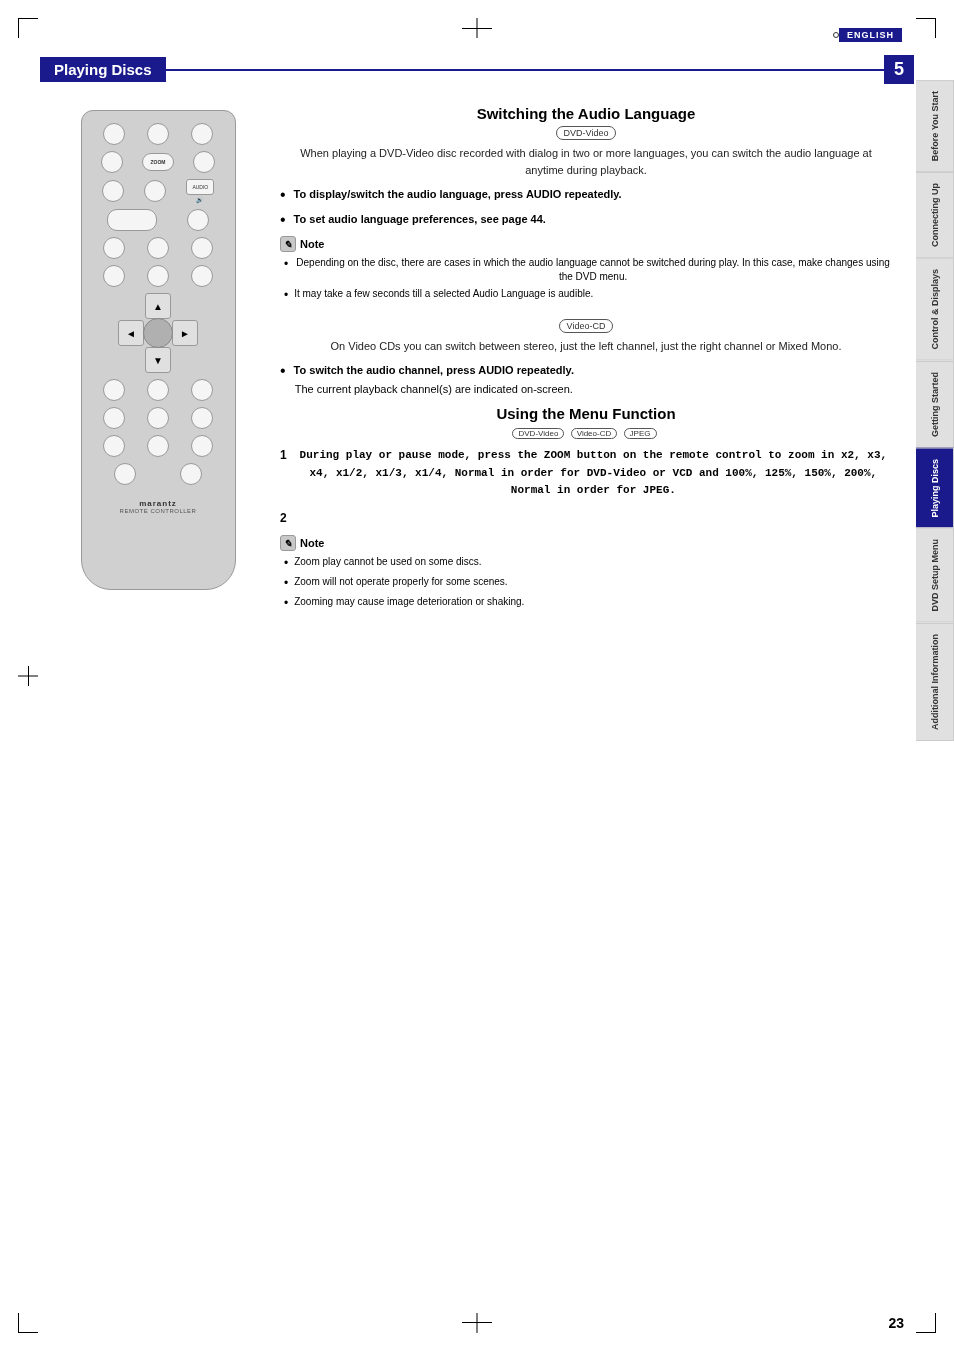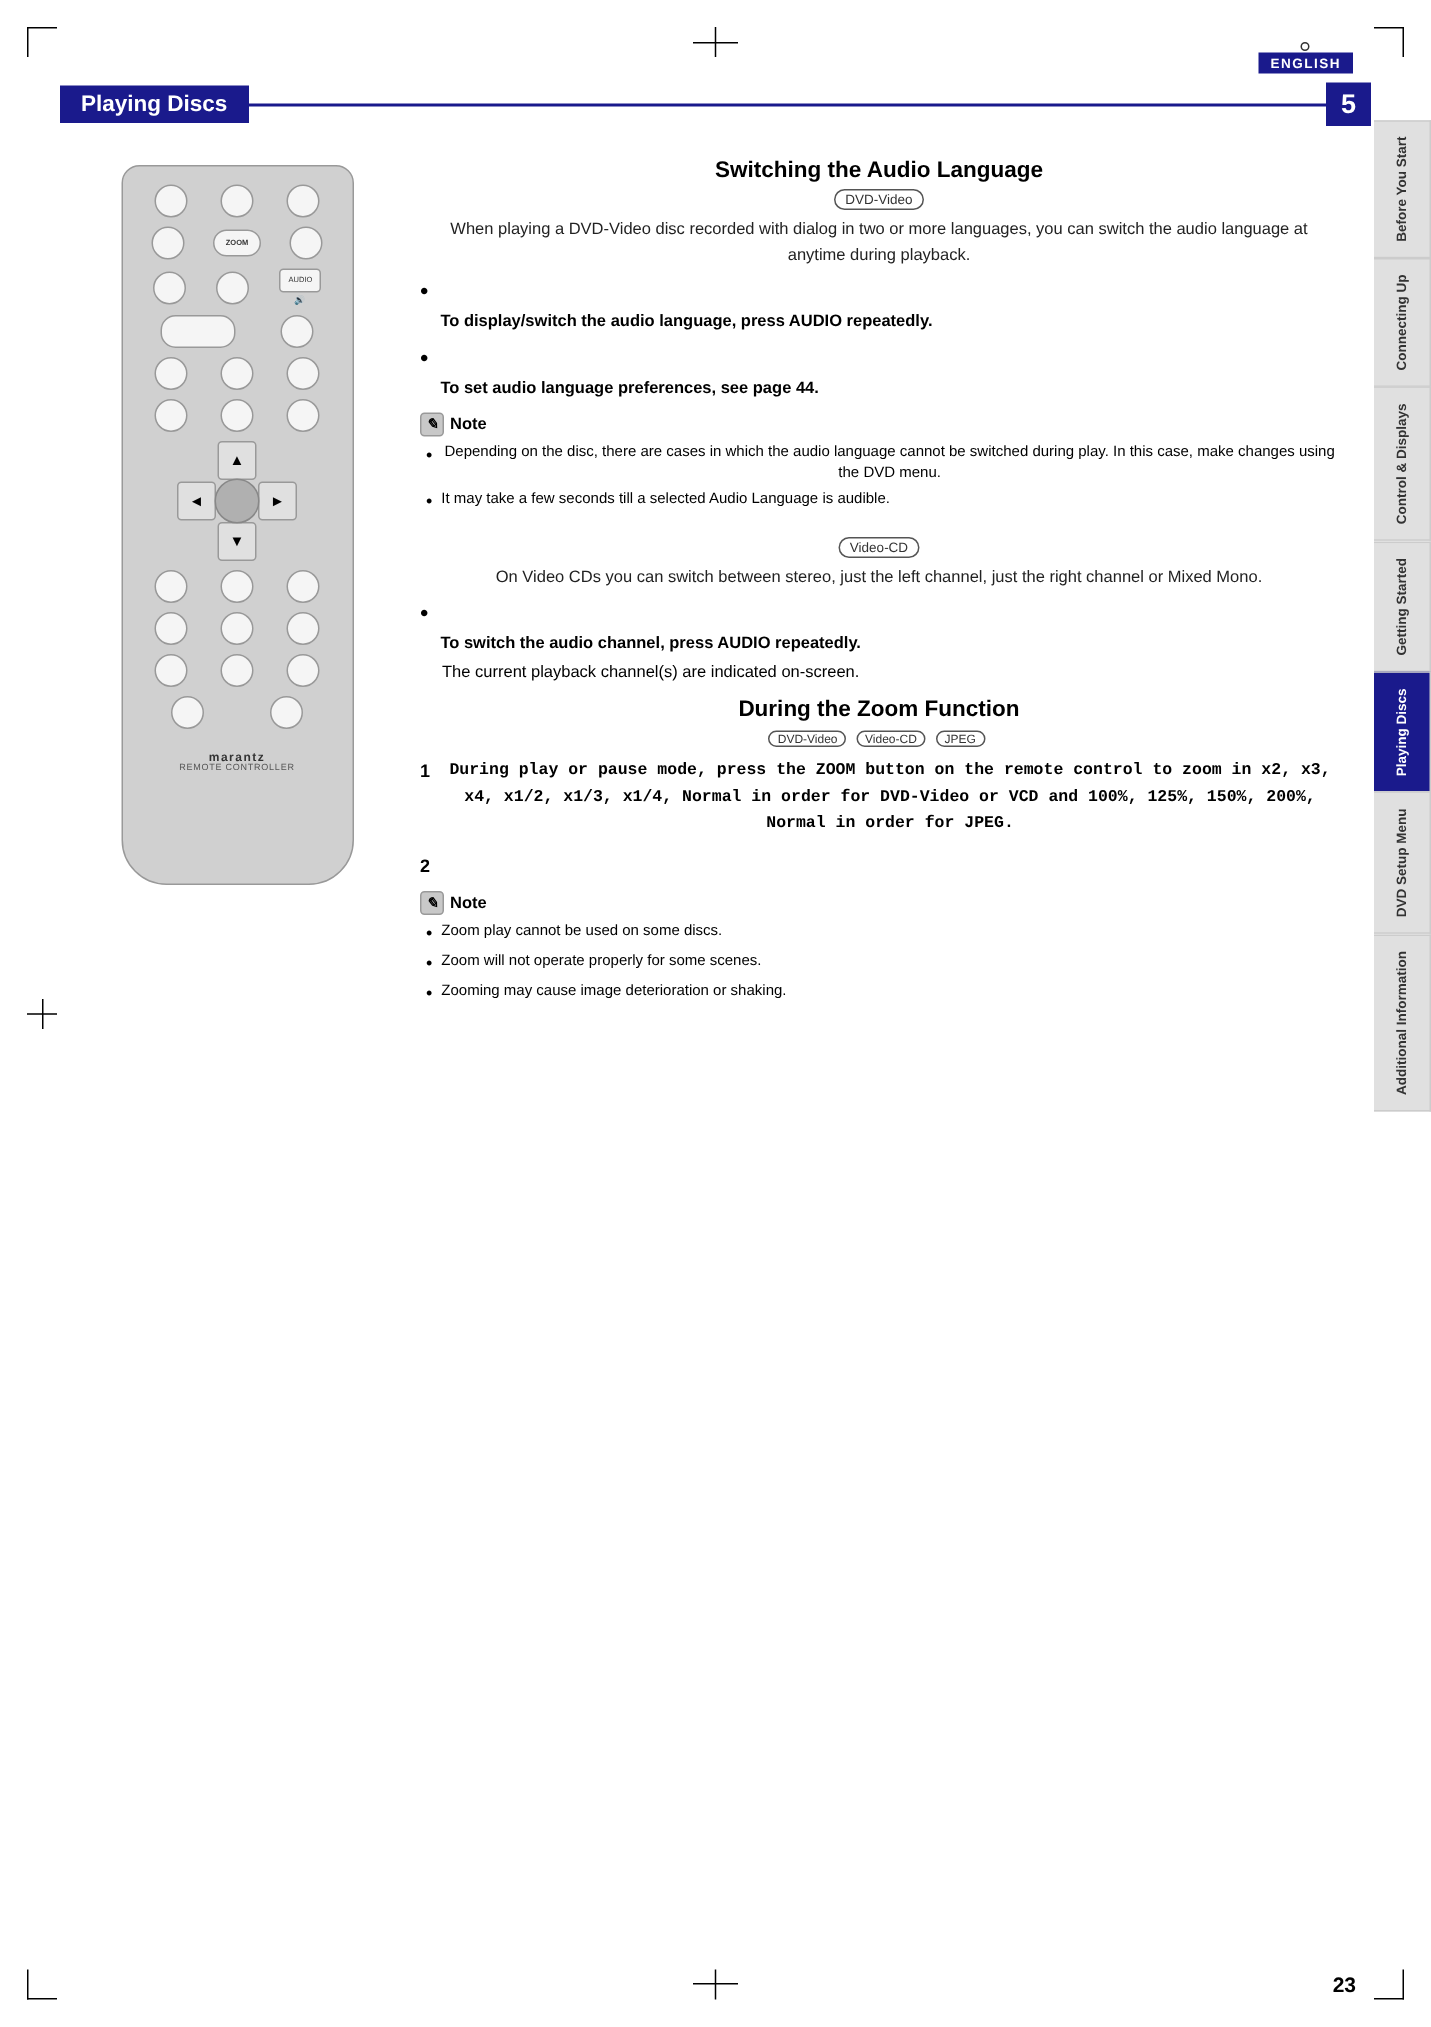--- a/index.html
+++ b/index.html
@@ -286,21 +286,20 @@
     }
     .bullet-dot {
       margin-right: 8px;
       margin-top: 1px;
       font-size: 16px;
       line-height: 1;
       flex-shrink: 0;
     }
     .bullet-text {
       line-height: 1.5;
-      margin-top: 20px;
     }
     .bullet-text strong {
       font-weight: bold;
     }
     .bullet-text .sub-text {
       display: block;
       margin-top: 2px;
     }
 
     .note-box {
@@ -477,21 +476,21 @@
 
 <div class="bot-cross-h"></div>
 <div class="bot-cross-v"></div>
 
 <div class="left-cross-h"></div>
 <div class="left-cross-v"></div>
 
 <div class="right-cross-h"></div>
 <div class="right-cross-v"></div>
 
-<div style="position:absolute;top:28px;right:52px;display:flex;flex-direction:column;align-items:center;">
+<div style="position:absolute;top:28px;right:52px;display:flex;flex-direction:row;align-items:center;">
   <div style="width:6px;height:6px;background:#fff;border-radius:50%;border:1px solid #333;margin-bottom:1px;"></div>
   <div style="background:#1a1a8c;color:#fff;font-size:9px;font-weight:bold;padding:2px 8px;letter-spacing:1px;">ENGLISH</div>
 </div>
 
 <div class="title-bar">
   <div class="title-section">Playing Discs</div>
   <div class="title-line"></div>
   <div class="title-number">5</div>
 </div>
 
@@ -629,21 +628,21 @@
     <div class="bullet-item">
       <span class="bullet-dot">•</span>
       <span class="bullet-text">
         <strong>To switch the audio channel, press AUDIO repeatedly.</strong>
         <span class="sub-text">The current playback channel(s) are indicated on-screen.</span>
       </span>
     </div>
   </div>
 
   <div>
-    <div class="section-title">During the Zoom Function</div>
+    <div class="section-title">Using the Menu Function</div>
     <div style="margin-bottom:8px;">
       <span class="badge-inline">DVD-Video</span>
       <span class="badge-inline">Video-CD</span>
       <span class="badge-inline">JPEG</span>
     </div>
 
     <div class="numbered-item">
       <span class="num-label">1</span>
       <span class="num-text">During play or pause mode, press the ZOOM button on the remote control to zoom in x2, x3, x4, x1/2, x1/3, x1/4, Normal in order for DVD-Video or VCD and 100%, 125%, 150%, 200%, Normal in order for JPEG.</span>
     </div>

